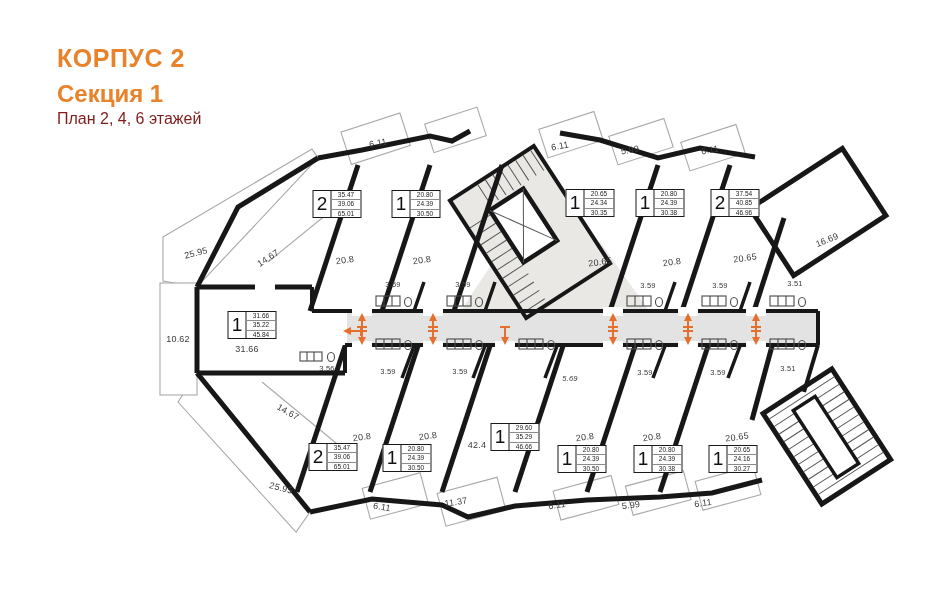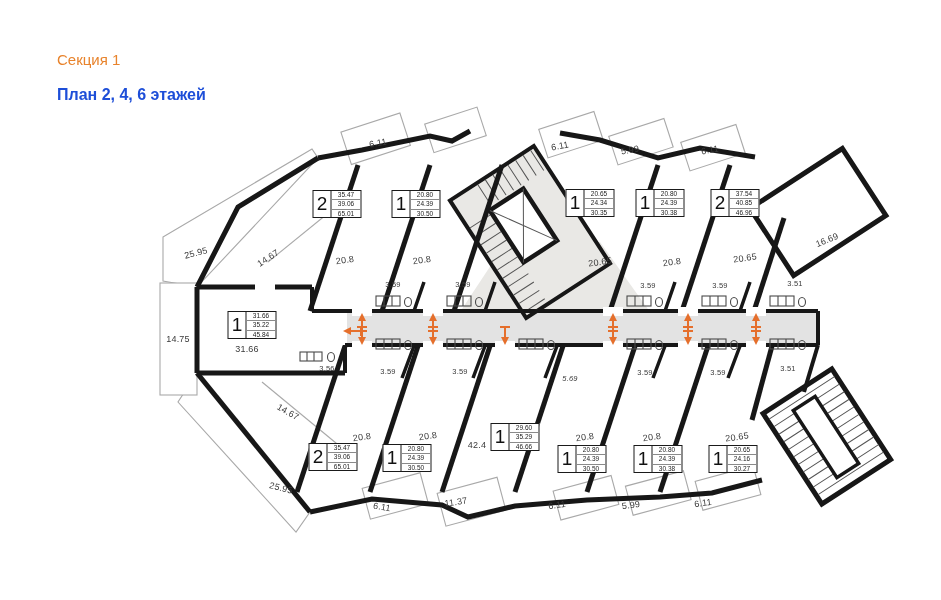--- a/index.html
+++ b/index.html
@@ -1,42 +1,43 @@
 <!DOCTYPE html>
 <html style="--accent: #E8832C;"><head>
 <meta charset="utf-8">
 <style>
   html,body{margin:0;padding:0;background:#fff;}
   .stage{position:relative;width:941px;height:600px;background:#fff;overflow:hidden;
          font-family:"Liberation Sans",sans-serif;}
   .stage svg{position:absolute;left:0;top:0;}
   .hdr{position:absolute;left:57px;top:44px;z-index:5;}
   .hdr .bld{font-size:25px;font-weight:800;color:var(--accent,#E8832C);letter-spacing:.5px;}
-  .hdr .sec{font-size:15px;font-weight:400;color:var(--accent,#E8832C);margin-top:7px;}
-  .hdr .pln{font-size:16px;font-weight:700;color:#1d4ed8;margin-top:18px;}
+  .hdr .sec{font-size:24px;font-weight:700;color:var(--accent,#E8832C);margin-top:7px;}
+  .hdr .pln{font-size:16px;font-weight:400;color:#7f1d1d;margin-top:2px;}
   #labels-layer,#boxes-layer{position:absolute;left:0;top:0;width:941px;height:600px;z-index:4;pointer-events:none;}
   .plan-label{position:absolute;white-space:nowrap;color:#3a3a3a;letter-spacing:.2px;}
   .plan-label.dim{font-size:9px;}
   .plan-label.room{font-size:9px;}
   .plan-label.bath{font-size:7.5px;}
   .apt-box{position:absolute;transform:translate(-50%,-50%);width:49px;height:28px;
            background:#fff;border:1.2px solid #1a1a1a;display:flex;box-sizing:border-box;}
   .apt-num{width:17px;font-size:19px;font-weight:400;color:#111;text-align:center;line-height:26px;
            border-right:1px solid #1a1a1a;}
   .apt-areas{flex:1;display:flex;flex-direction:column;}
   .apt-area{flex:1;font-size:6.5px;line-height:8.3px;text-align:center;color:#222;
             border-bottom:.5px solid #8a8a8a;}
   .apt-area:last-child{border-bottom:none;}
 </style>
 </head>
 <body>
 
 <div class="stage">
 
   <div class="hdr">
+    <div class="bld">КОРПУС 2</div>
     <div class="sec">Секция 1</div>
     <div class="pln">План 2, 4, 6 этажей</div>
   </div>
 
   <svg id="plan-svg" width="941" height="600" viewBox="0 0 941 600">
 
     <g stroke="#a9a9a9" stroke-width="1.1" fill="#ffffff">
       <polygon points="163,237 312,149 318,158 197,287 163,281"></polygon>
       <polygon points="197,373 310,512 296,532 178,402"></polygon>
       <rect x="160" y="283" width="37" height="112"></rect>
@@ -213,21 +214,21 @@
       </g>
   </svg>
 
   <div id="labels-layer">
       <div class="plan-label dim" style="left: 378px; top: 143px; transform: translate(-50%, -50%) rotate(-10deg);">6.11</div>
       <div class="plan-label dim" style="left: 560px; top: 146px; transform: translate(-50%, -50%) rotate(-10deg);">6.11</div>
       <div class="plan-label dim" style="left: 630px; top: 150px; transform: translate(-50%, -50%) rotate(-10deg);">5.99</div>
       <div class="plan-label dim" style="left: 710px; top: 150px; transform: translate(-50%, -50%) rotate(-10deg);">6.11</div>
       <div class="plan-label dim" style="left: 196px; top: 253px; transform: translate(-50%, -50%) rotate(-14deg);">25.95</div>
       <div class="plan-label dim" style="left: 268px; top: 258px; transform: translate(-50%, -50%) rotate(-33deg);">14.67</div>
-      <div class="plan-label dim" style="left: 178px; top: 339px; transform: translate(-50%, -50%) rotate(0deg);">14.75</div>
+      <div class="plan-label dim" style="left: 178px; top: 339px; transform: translate(-50%, -50%) rotate(0deg);">10.62</div>
       <div class="plan-label dim" style="left: 247px; top: 349px; transform: translate(-50%, -50%) rotate(0deg);">31.66</div>
       <div class="plan-label dim" style="left: 288px; top: 412px; transform: translate(-50%, -50%) rotate(30deg);">14.67</div>
       <div class="plan-label dim" style="left: 281px; top: 488px; transform: translate(-50%, -50%) rotate(14deg);">25.95</div>
       <div class="plan-label dim" style="left: 382px; top: 507px; transform: translate(-50%, -50%) rotate(10deg);">6.11</div>
       <div class="plan-label dim" style="left: 456px; top: 502px; transform: translate(-50%, -50%) rotate(-8deg);">11.37</div>
       <div class="plan-label dim" style="left: 557px; top: 505px; transform: translate(-50%, -50%) rotate(-8deg);">6.11</div>
       <div class="plan-label dim" style="left: 631px; top: 505px; transform: translate(-50%, -50%) rotate(-8deg);">5.99</div>
       <div class="plan-label dim" style="left: 703px; top: 503px; transform: translate(-50%, -50%) rotate(-8deg);">6.11</div>
       <div class="plan-label dim" style="left: 827px; top: 240px; transform: translate(-50%, -50%) rotate(-22deg);">16.69</div>
       <div class="plan-label room" style="left: 345px; top: 260px; transform: translate(-50%, -50%) rotate(-8deg);">20.8</div>

